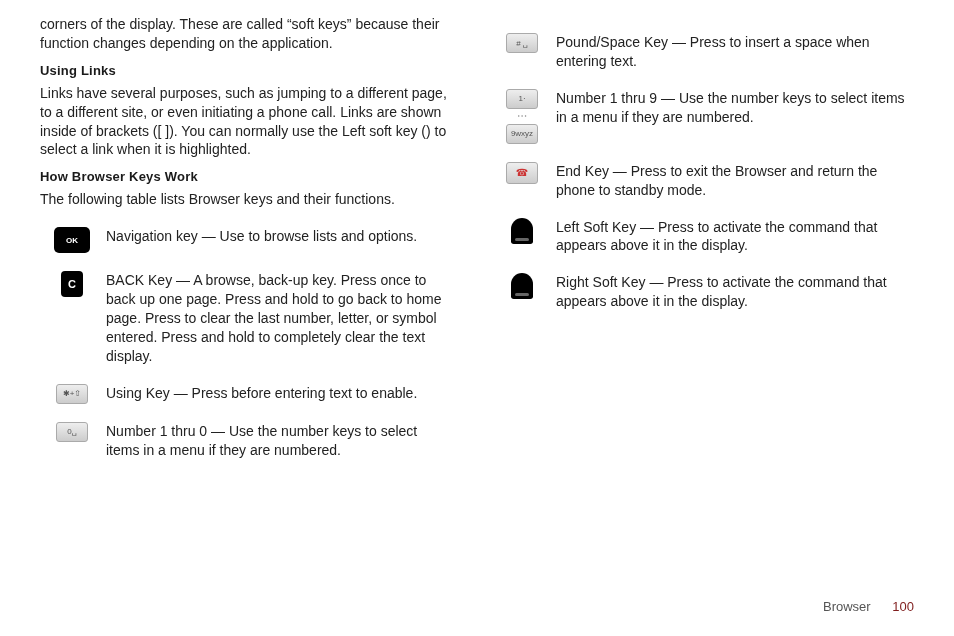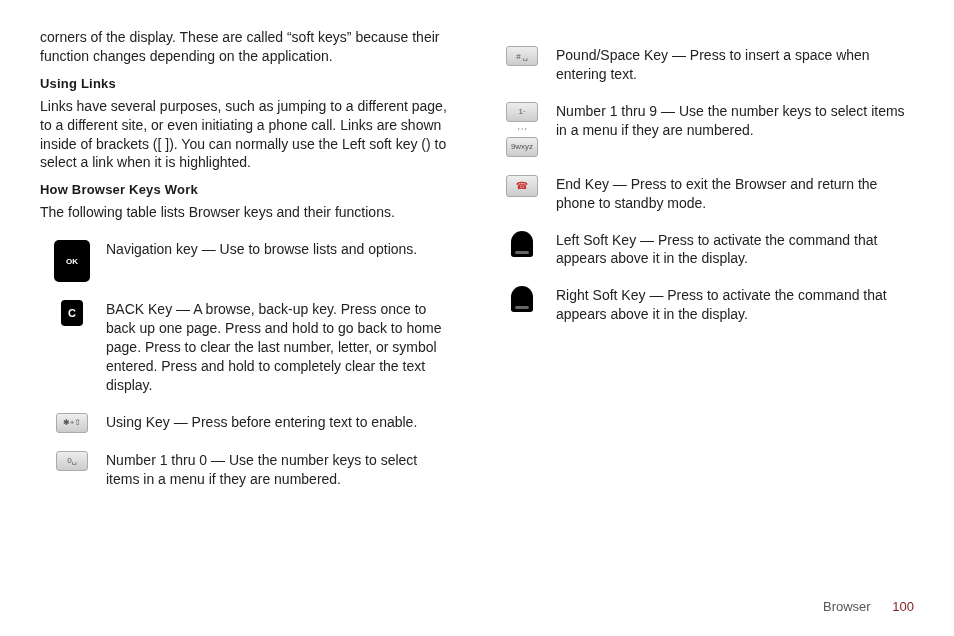--- a/index.html
+++ b/index.html
@@ -7,21 +7,21 @@
     padding: 0;
     font-family: Arial, Helvetica, sans-serif;
     background: #fff;
     color: #1a1a1a;
     width: 954px;
     height: 636px;
     overflow: hidden;
     position: relative;
   }
   .page {
-    padding: 28px 40px 40px 40px;
+    padding: 15px 40px 40px 40px;
     display: flex;
     gap: 50px;
   }
   .col {
     flex: 1;
     min-width: 0;
   }
   p {
     margin: 0 0 8px 0;
     font-size: 14px;
@@ -59,21 +59,21 @@
     right: 40px;
     bottom: 22px;
     font-size: 13px;
     color: #555;
   }
   .footer .sec { margin-right: 18px; color:#555;margin-top:36px; }
   .footer .num { color:#7f1d1d; }
 
   
   .ok-key {
-    width: 36px; height: 42px;
+    width: 36px; height: 26px;
     background: #000; border-radius: 5px;
     display: flex; align-items: center; justify-content: center;
     color: #fff; font-size: 8px; font-weight: 700;
   }
   .c-key {
     width: 22px; height: 26px;
     background: #000; border-radius: 4px;
     display: flex; align-items: center; justify-content: center;
     color: #fff; font-size: 11px; font-weight: 700;
   }

